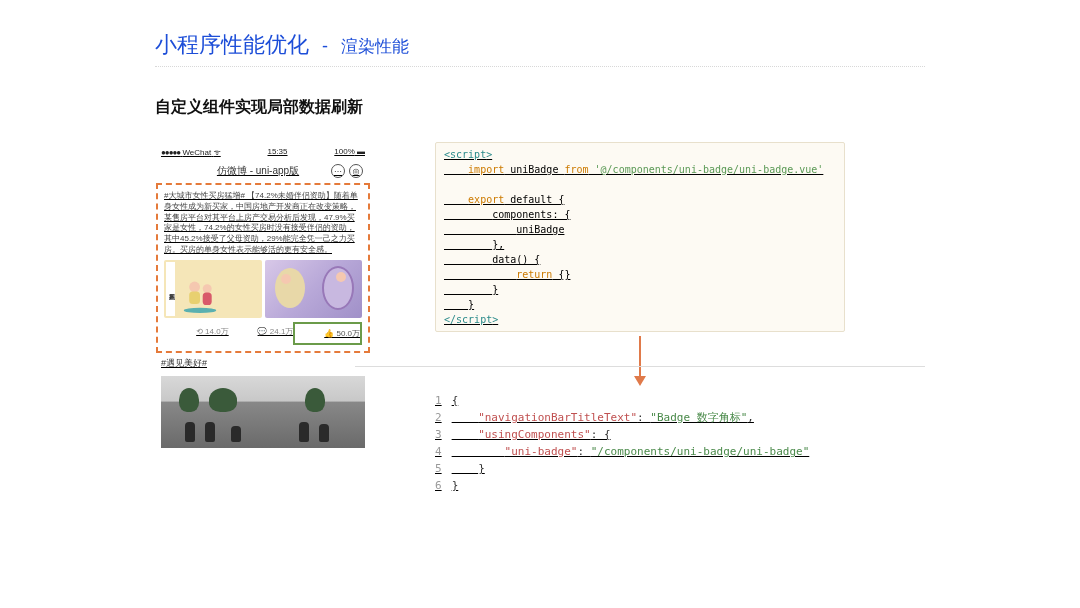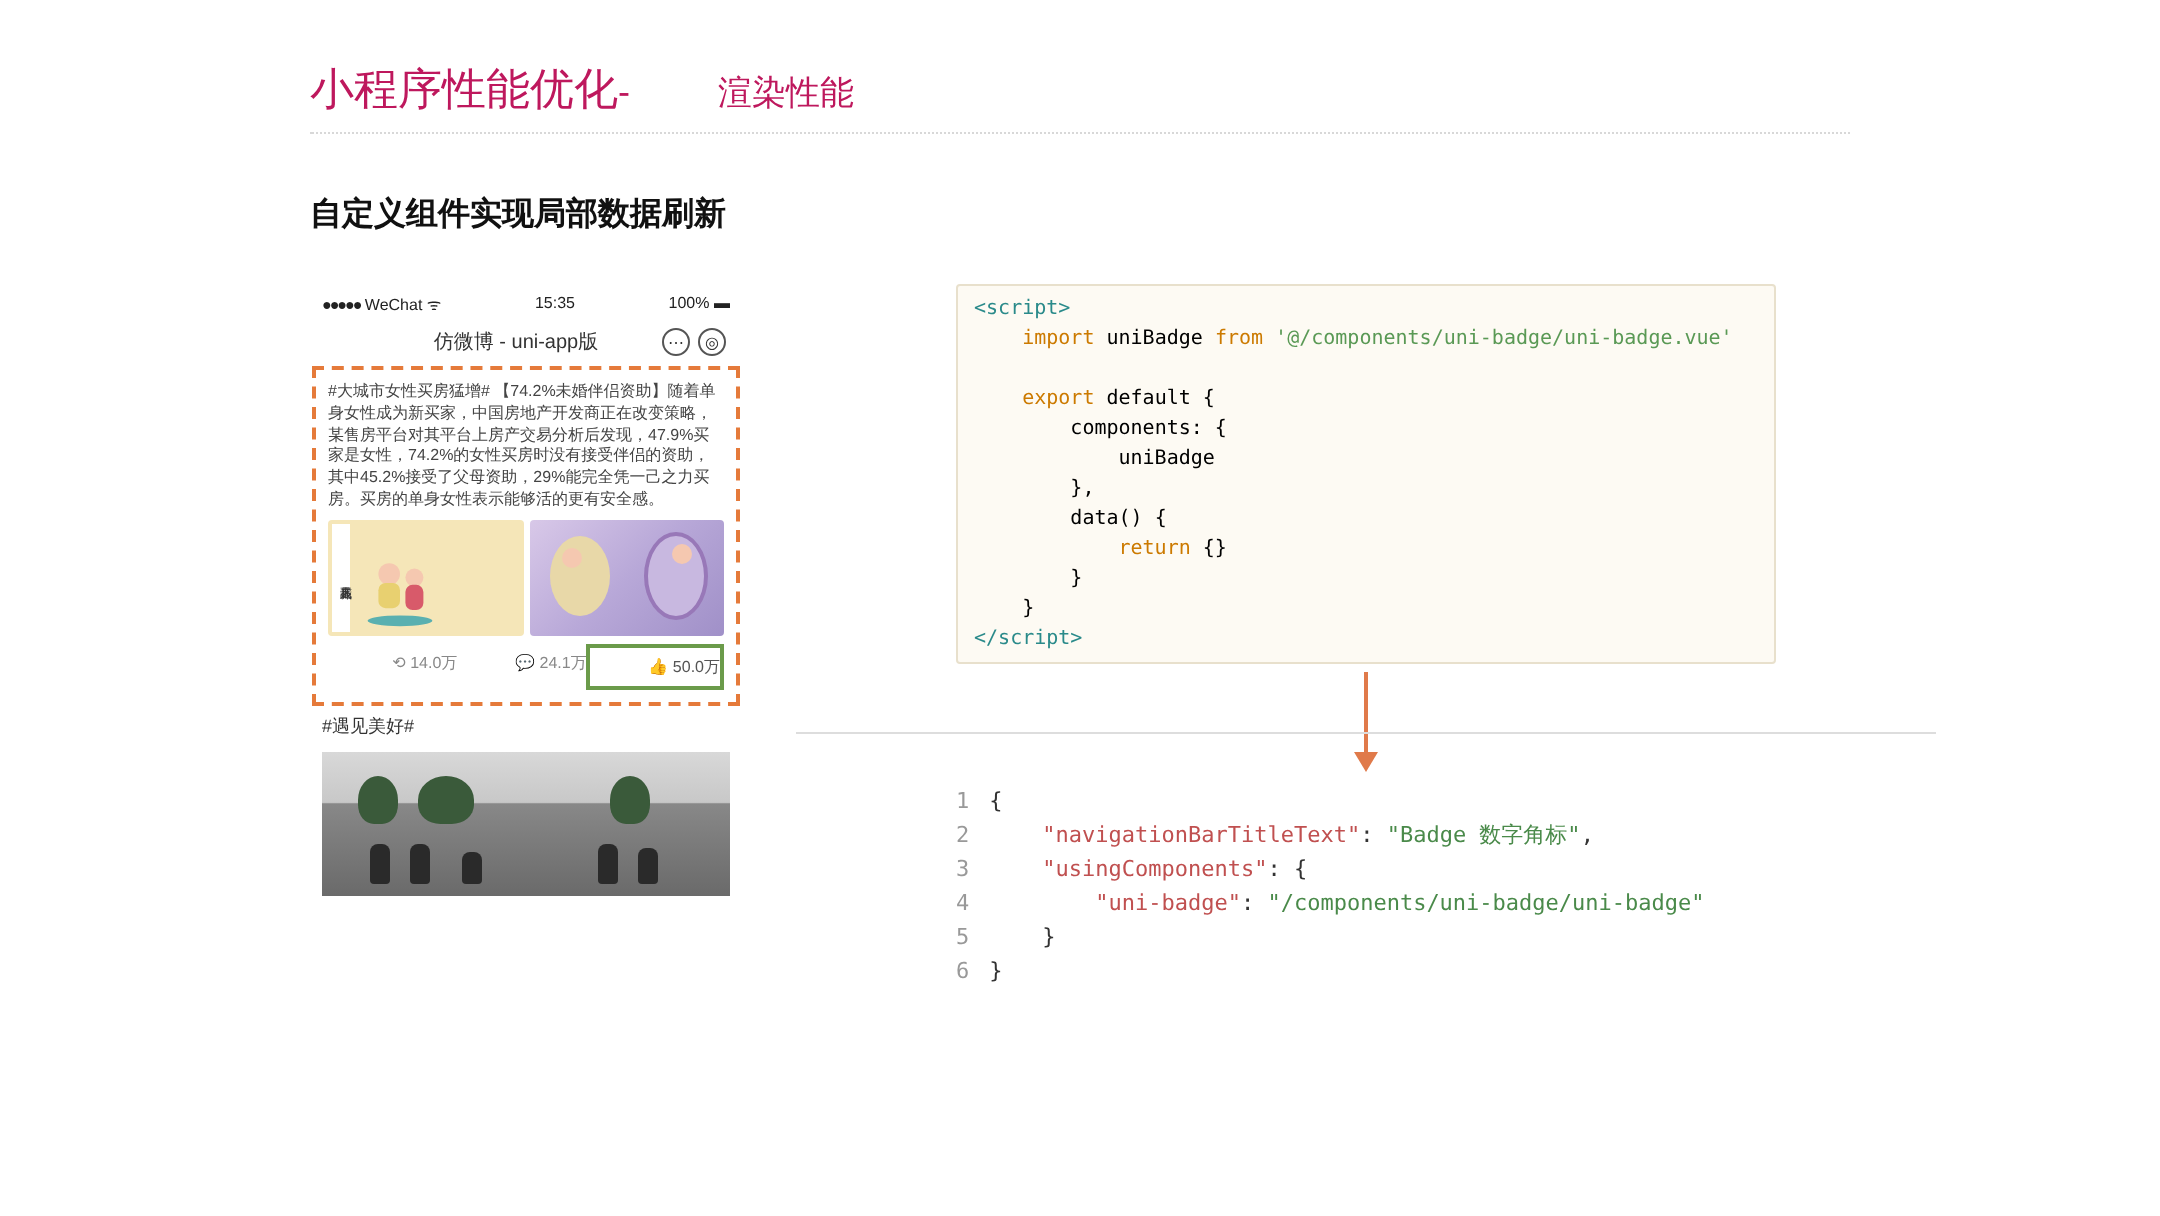--- a/index.html
+++ b/index.html
@@ -10,40 +10,41 @@
       height: 608px;
       position: relative;
       overflow: hidden;
     }
     .slide {
       padding: 30px 155px 0 155px;
     }
     .title-row {
       display: flex;
       align-items: baseline;
-      gap: 0;
-      color: #be185d;
+      gap: 13px;
+      color: #1d4ed8;
       font-weight: 400;
       padding-bottom: 6px;
       border-bottom: 1px dotted #d8d8d8;
       margin-bottom: 30px;
     }
     .title-main { font-size: 22px; }
     .title-dash { font-size: 18px; }
-    .title-sub { font-size: 17px; margin-left: 44px; }
+    .title-sub { font-size: 17px; }
     .subtitle {
       font-size: 16px;
       font-weight: 700;
       color: #111;
       margin-bottom: 24px;
     }
     .content {
       display: flex;
-      gap: 107px;
+      gap: 64px;
       align-items: flex-start;
+      text-decoration: underline;
     }
     
     .phone {
       width: 216px;
       font-size: 9px;
       color: #333;
     }
     .statusbar {
       display: flex;
       justify-content: space-between;

